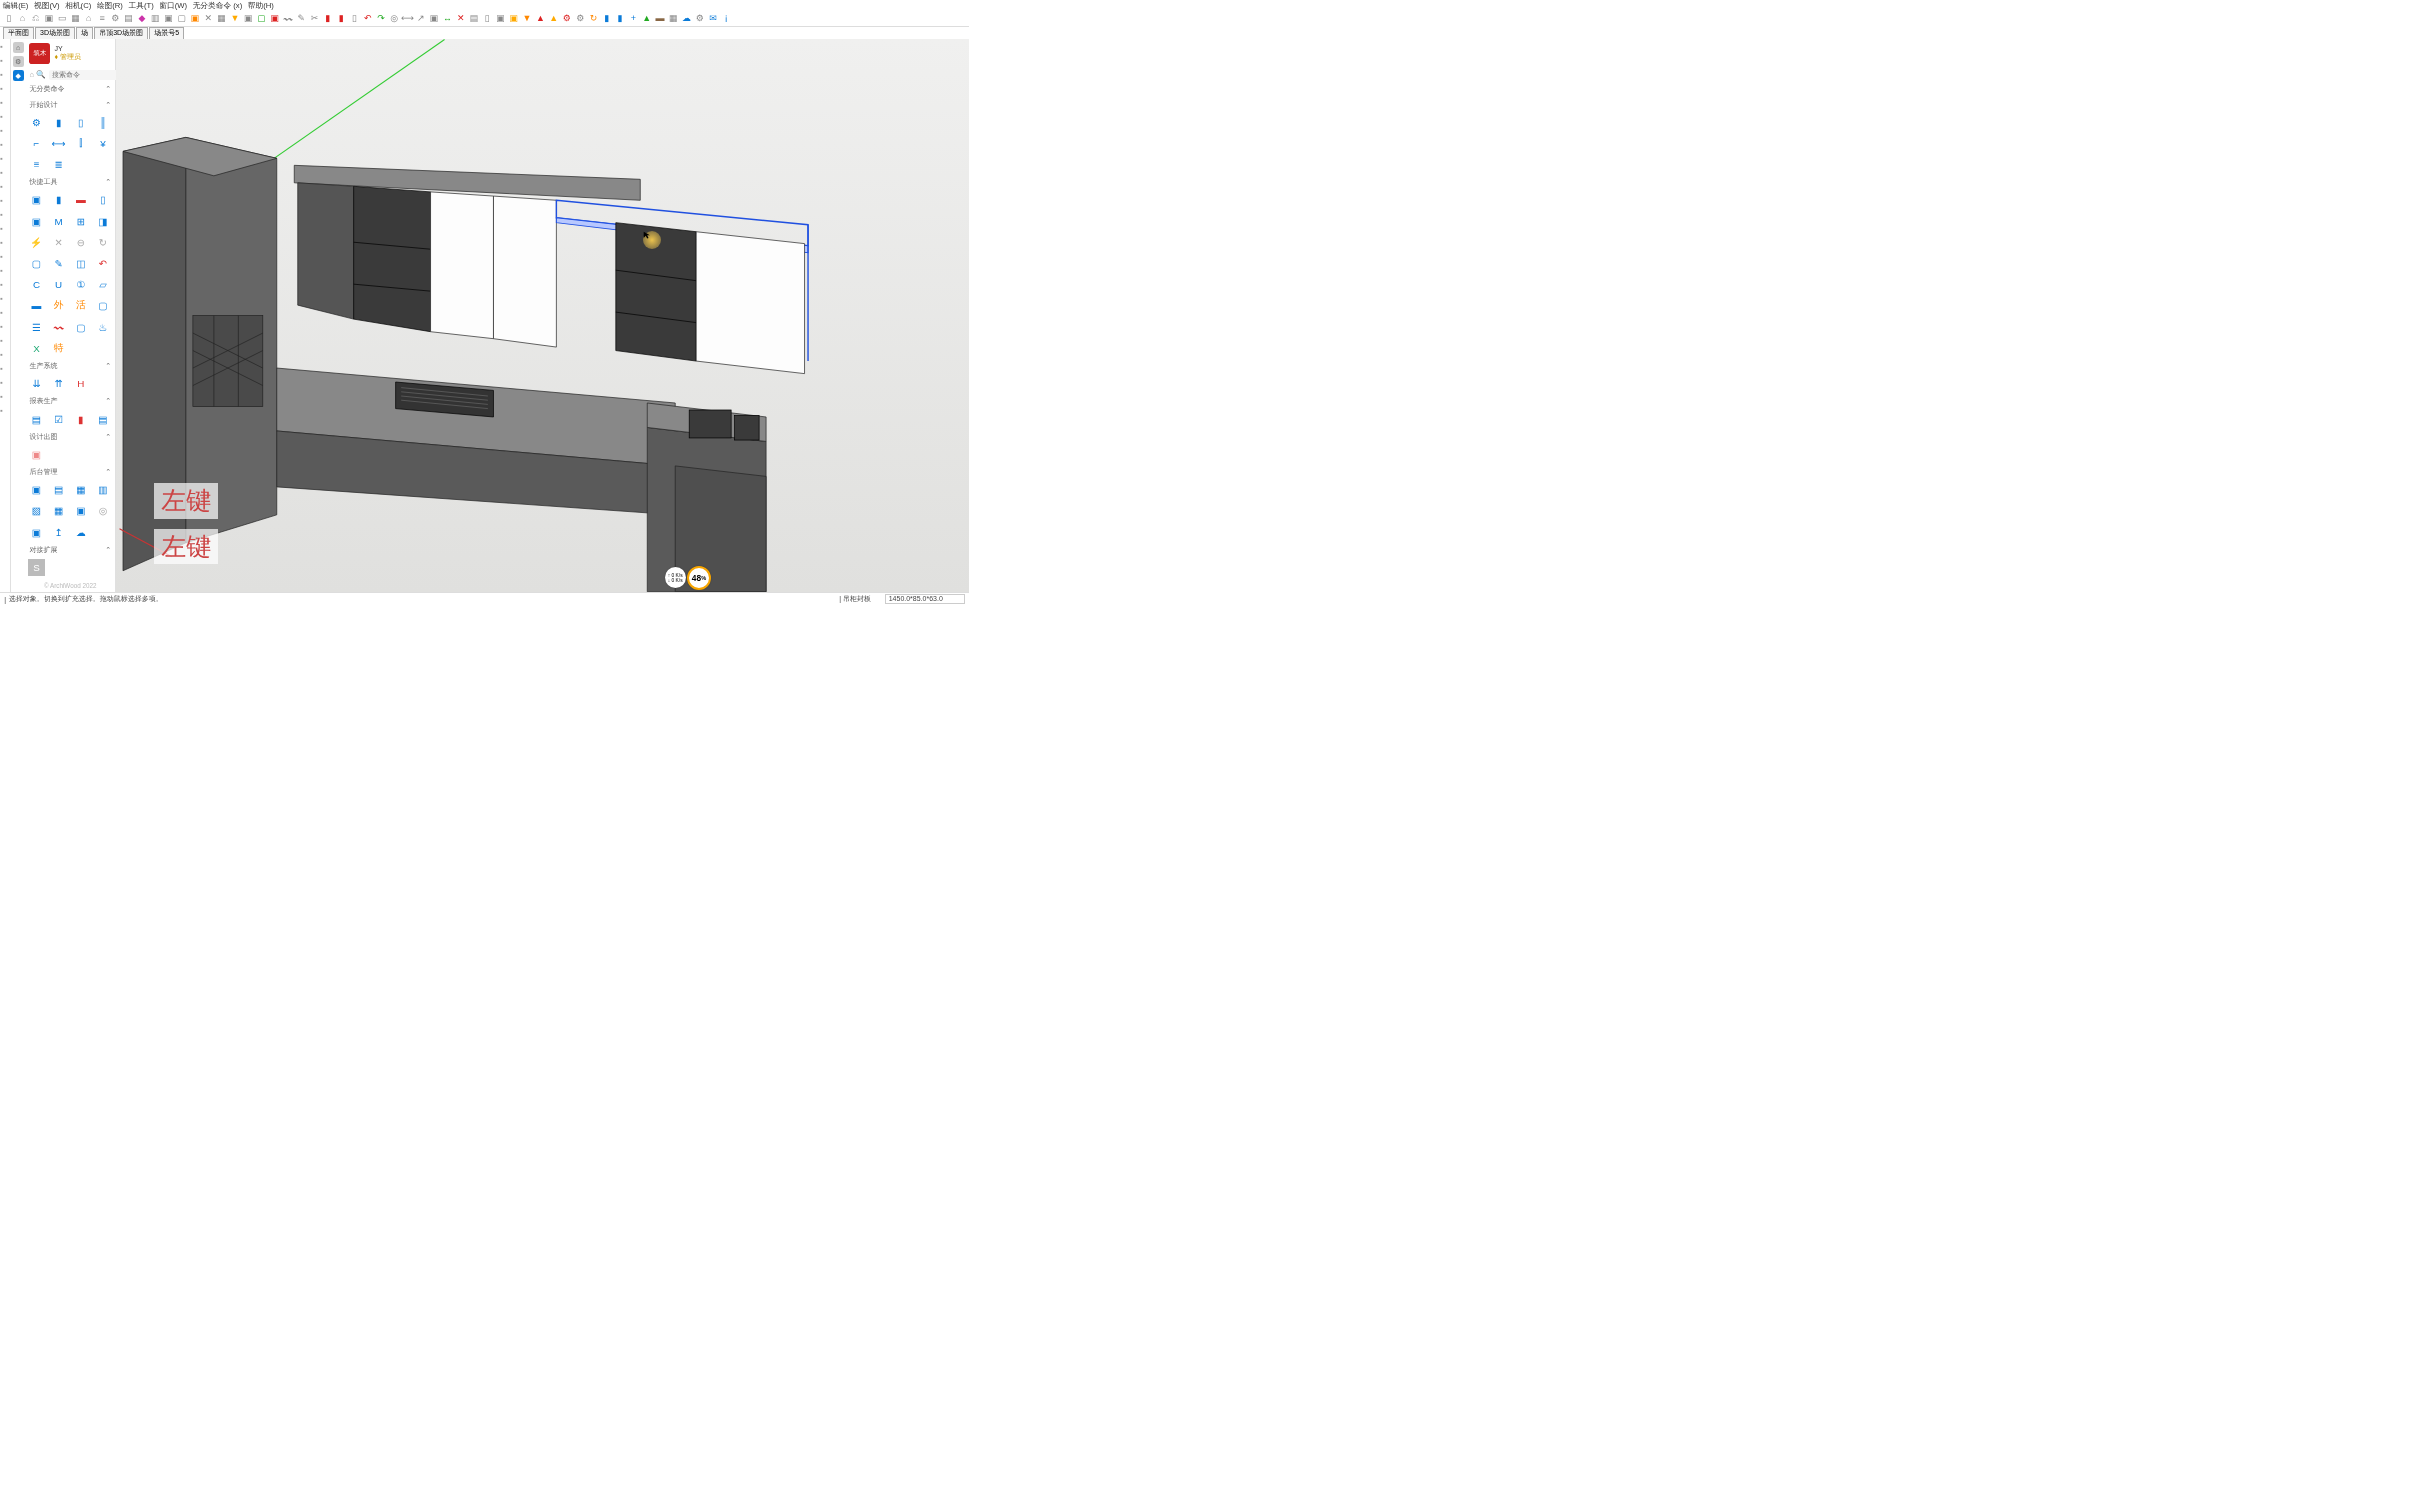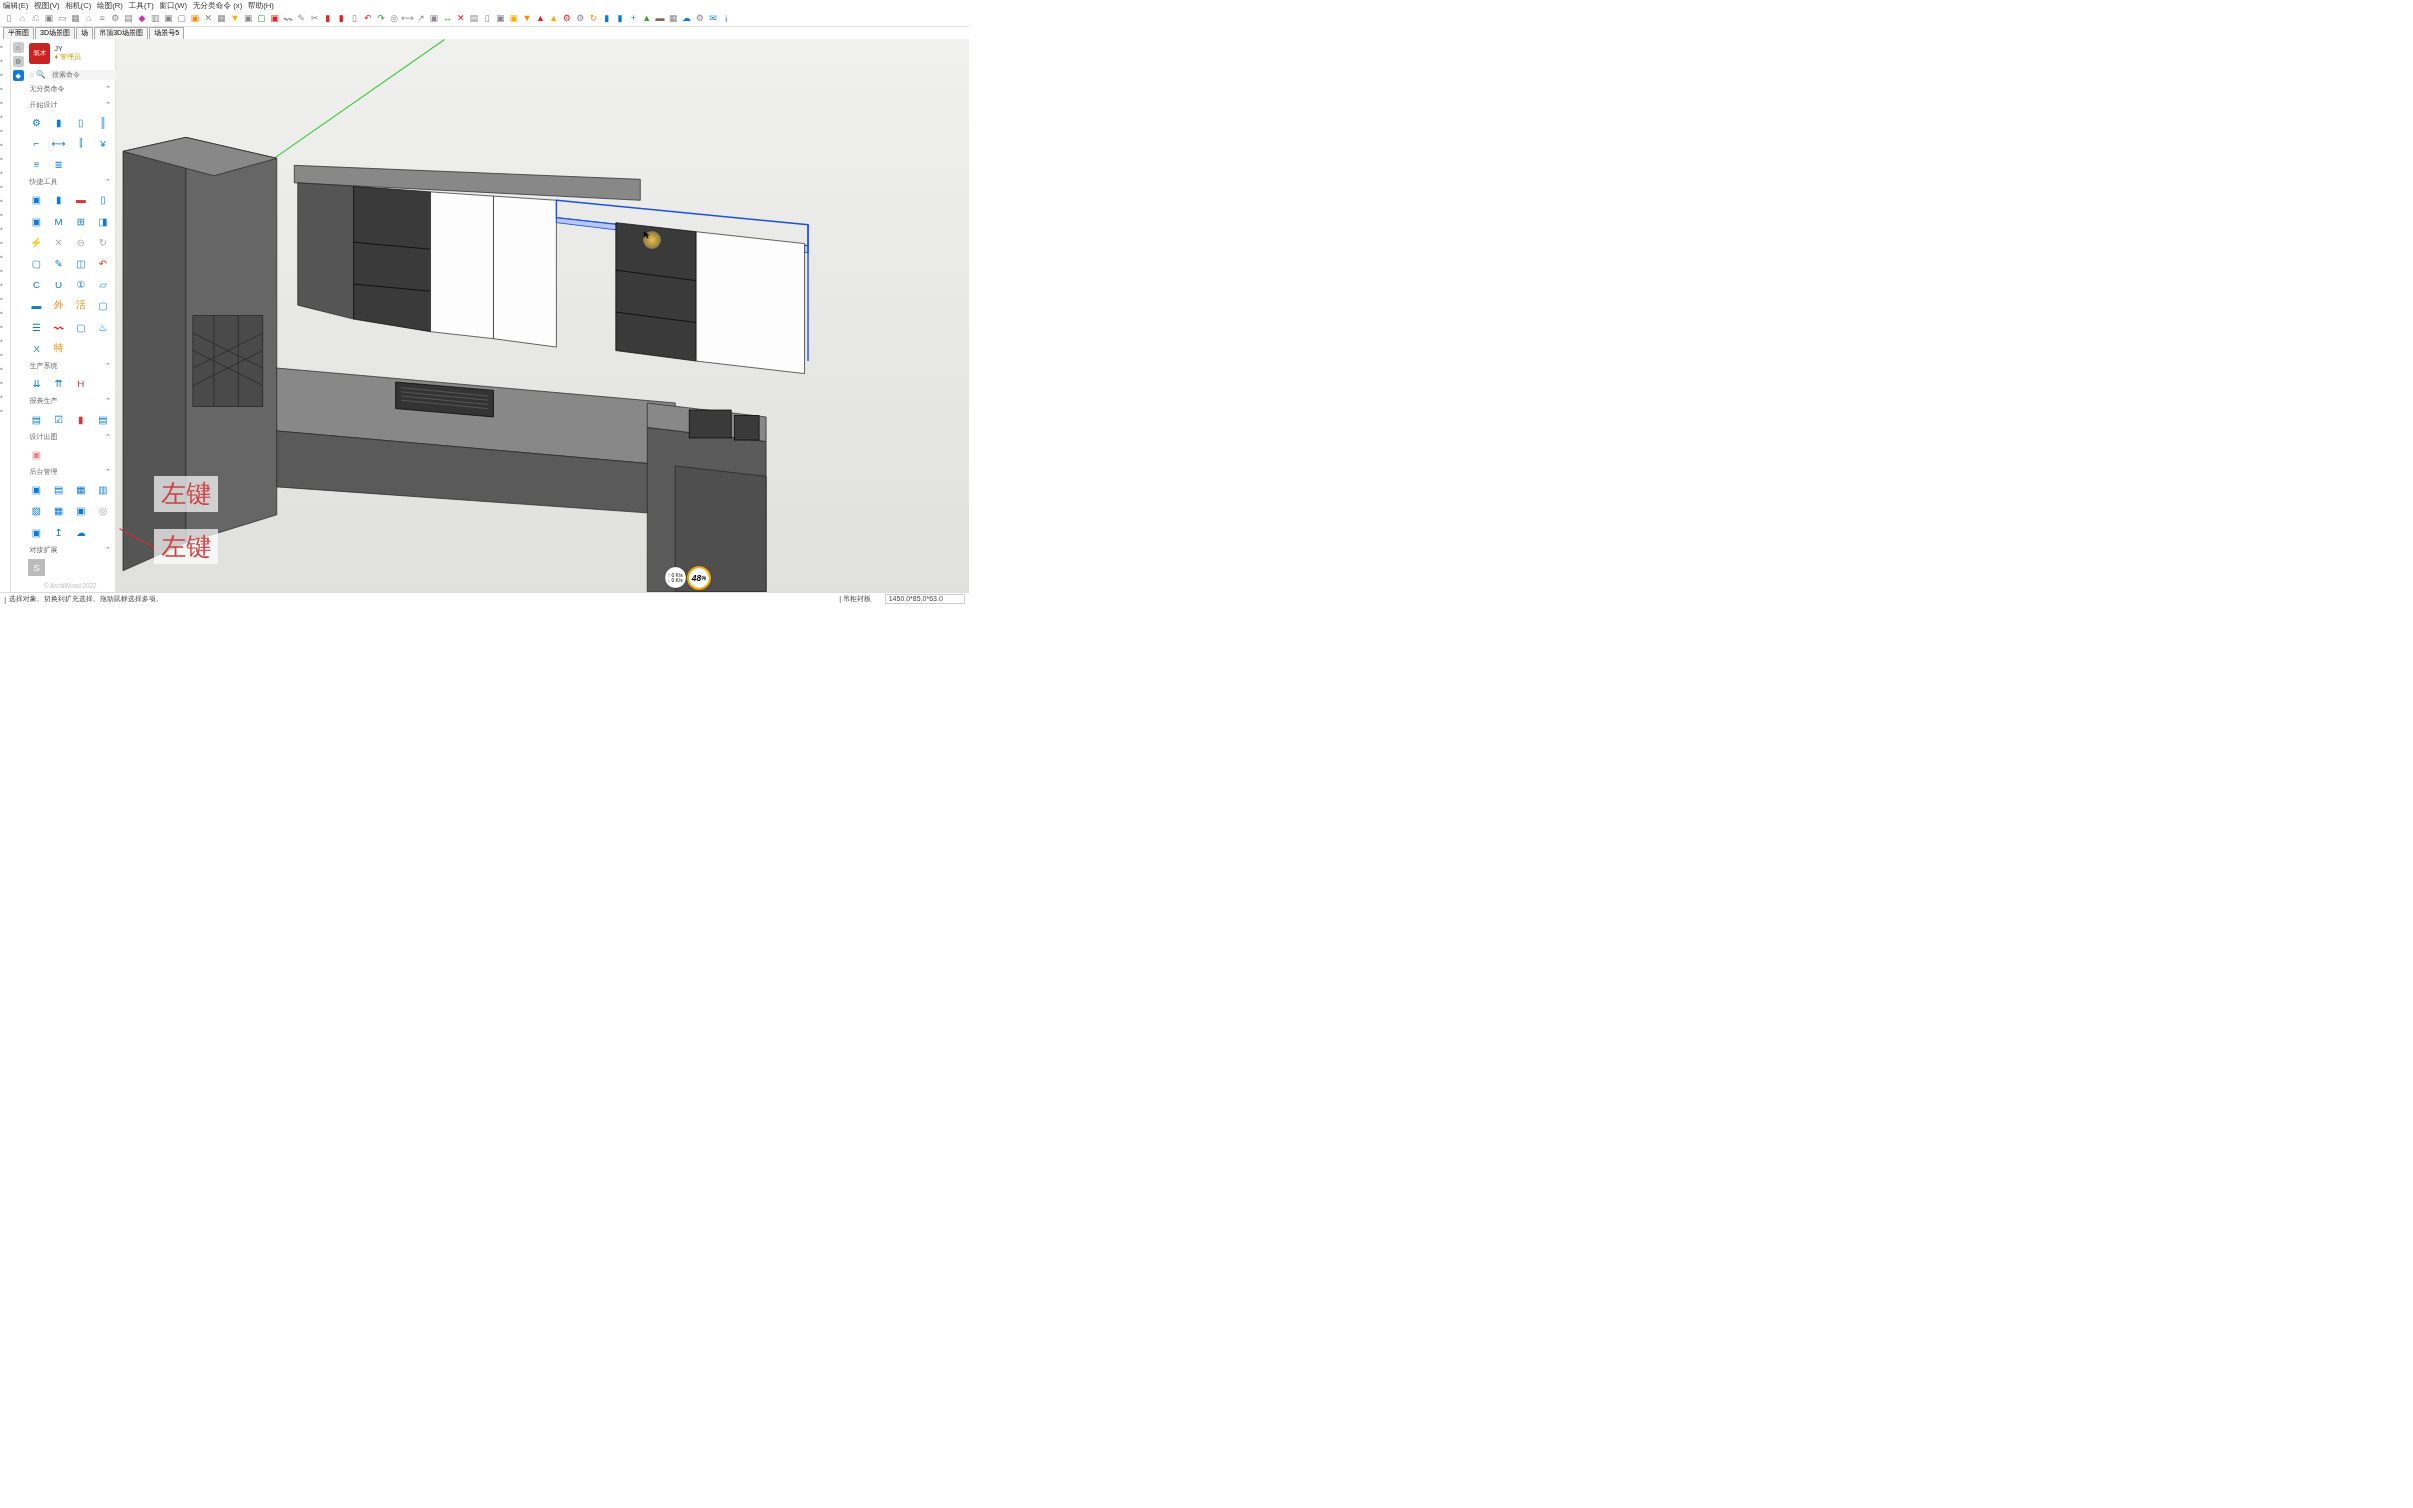--- a/index.html
+++ b/index.html
@@ -27,25 +27,25 @@
 .section { padding: 0 2.8px; }
 .section-title { font-size: 7px; color: #666; padding: 2.8px 1.4px; display: flex; justify-content: space-between; align-items: center; }
 .grid-tools { display: grid; grid-template-columns: repeat(4, 1fr); gap: 4.2px; padding: 1.4px 0; }
 .tool { width: 17px; height: 17px; display: flex; align-items: center; justify-content: center; font-size: 9.8px; color: #0b7bd8; background: #fff; }
 .tool.red { color: #d33; }
 .tool.orange { color: #f80; }
 .panel-footer { margin-top: auto; padding: 4.2px; font-size: 6.3px; color: #bbb; text-align: center; }
 .pin-ic { color: #0b7bd8; padding: 2.8px; font-size: 9px; }
 .canvas { flex: 1; position: relative; background: linear-gradient(#f0f0ef, #e0e0de); }
 .canvas svg { width: 100%; height: 100%; }
-.click-hints { position: absolute; left: 38px; bottom: 28px; display: flex; flex-direction: column; gap: 17px; }
+.click-hints { position: absolute; left: 38px; bottom: 28px; display: flex; flex-direction: column; gap: 10px; }
 .hint { background: rgba(255,255,255,0.7); color: #c44; font-size: 25px; padding: 1.4px 7px; font-family: KaiTi, serif; }
 .speed-widget { position: absolute; right: 258px; bottom: 2.8px; display: flex; gap: 1.4px; align-items: center; }
 .speed-badge { width: 21px; height: 21px; border-radius: 50%; background: #fff; display: flex; flex-direction: column; align-items: center; justify-content: center; font-size: 4.9px; box-shadow: 0 0 1.4px rgba(0,0,0,0.3); }
-.pct-badge { width: 24px; height: 24px; border-radius: 50%; background: #fff; border: 2.1px solid #f7a500; display: flex; align-items: center; justify-content: center; font-size: 8.4px; font-weight: bold; box-shadow: 0 0 1.4px rgba(0,0,0,0.3); font-style: italic; }
+.pct-badge { width: 24px; height: 24px; border-radius: 50%; background: #fff; border: 2.1px solid #f7a500; display: flex; align-items: center; justify-content: center; font-size: 8.4px; font-weight: bold; box-shadow: 0 0 1.4px rgba(0,0,0,0.3); }
 .statusbar { height: 12.6px; display: flex; align-items: center; background: #fff; border-top: 0.7px solid #ddd; font-size: 7px; color: #444; padding: 0 4.2px; }
 .status-left { flex: 1; }
 .status-right { display: flex; gap: 14px; }
 .cursor-click { position: absolute; left: 527px; top: 192px; width: 18px; height: 18px; border-radius: 50%; background: radial-gradient(circle, rgba(255,210,80,0.9), rgba(255,210,80,0.2)); display: flex; align-items: center; justify-content: center; }
 </style>
 </head>
 <body>
 
 <div class="menubar">
   <span>编辑(E)</span>

